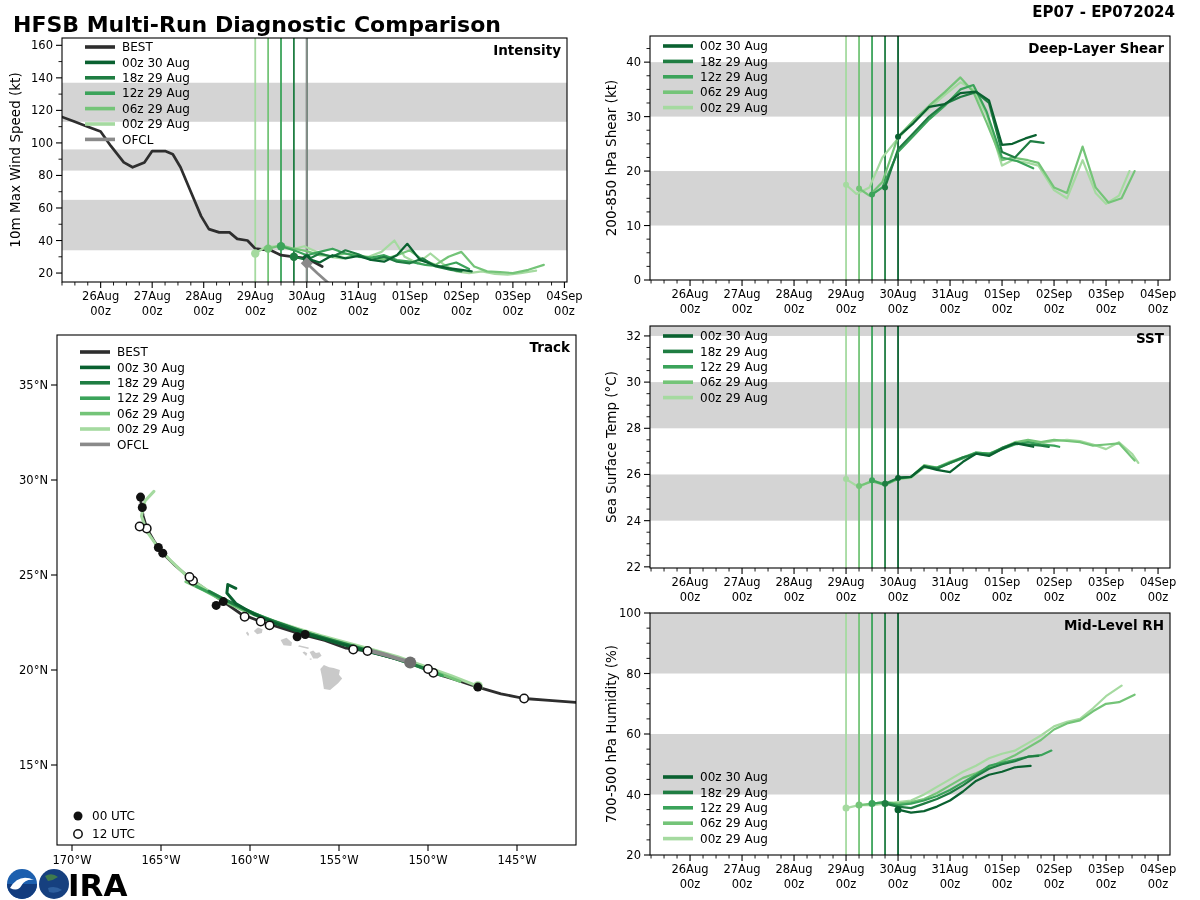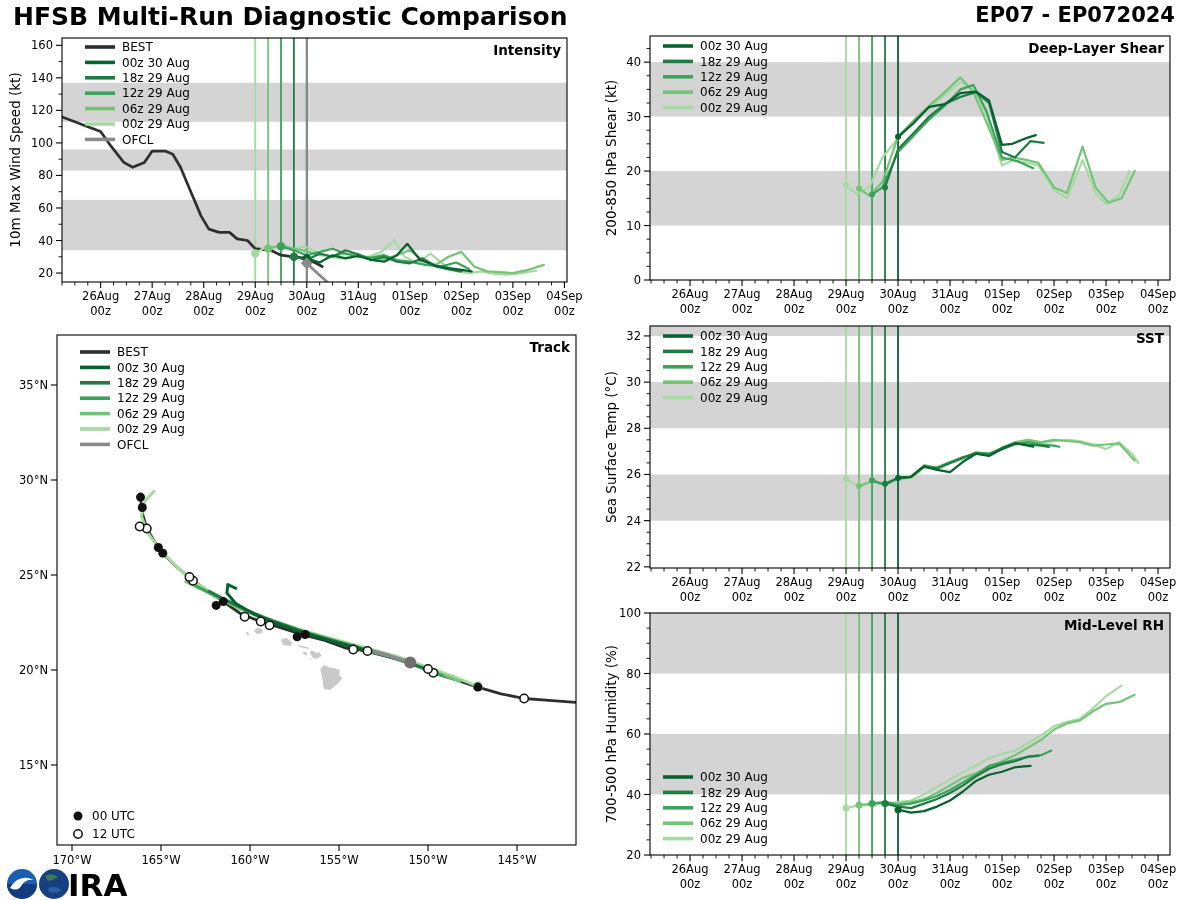--- a/index.html
+++ b/index.html
@@ -1,19 +1,19 @@
 <!DOCTYPE html>
 <html><head>
 <meta charset="utf-8">
 <style>
   html,body{margin:0;padding:0;background:#fff;}
   body{width:1200px;height:900px;position:relative;overflow:hidden;
        font-family:"DejaVu Sans","Liberation Sans",sans-serif;color:#000;}
-  .title-left{position:absolute;top:2px;left:13px;font-size:25px;font-weight:700;}
-  .title-right{position:absolute;top:3px;right:25px;font-size:21px;font-weight:700;}
+  .title-left{position:absolute;top:12px;left:13px;font-size:22px;font-weight:700;}
+  .title-right{position:absolute;top:3px;right:25px;font-size:15px;font-weight:700;}
   #fig{position:absolute;left:0;top:0;}
   svg text{font-family:"DejaVu Sans","Liberation Sans",sans-serif;fill:#000;}
 </style>
 </head>
 <body>
 
 <div class="fig">
   <div class="title-left">HFSB Multi-Run Diagnostic Comparison</div>
   <div class="title-right">EP07 - EP072024</div>
   <svg id="fig" width="1200" height="900" viewBox="0 0 1200 900">

